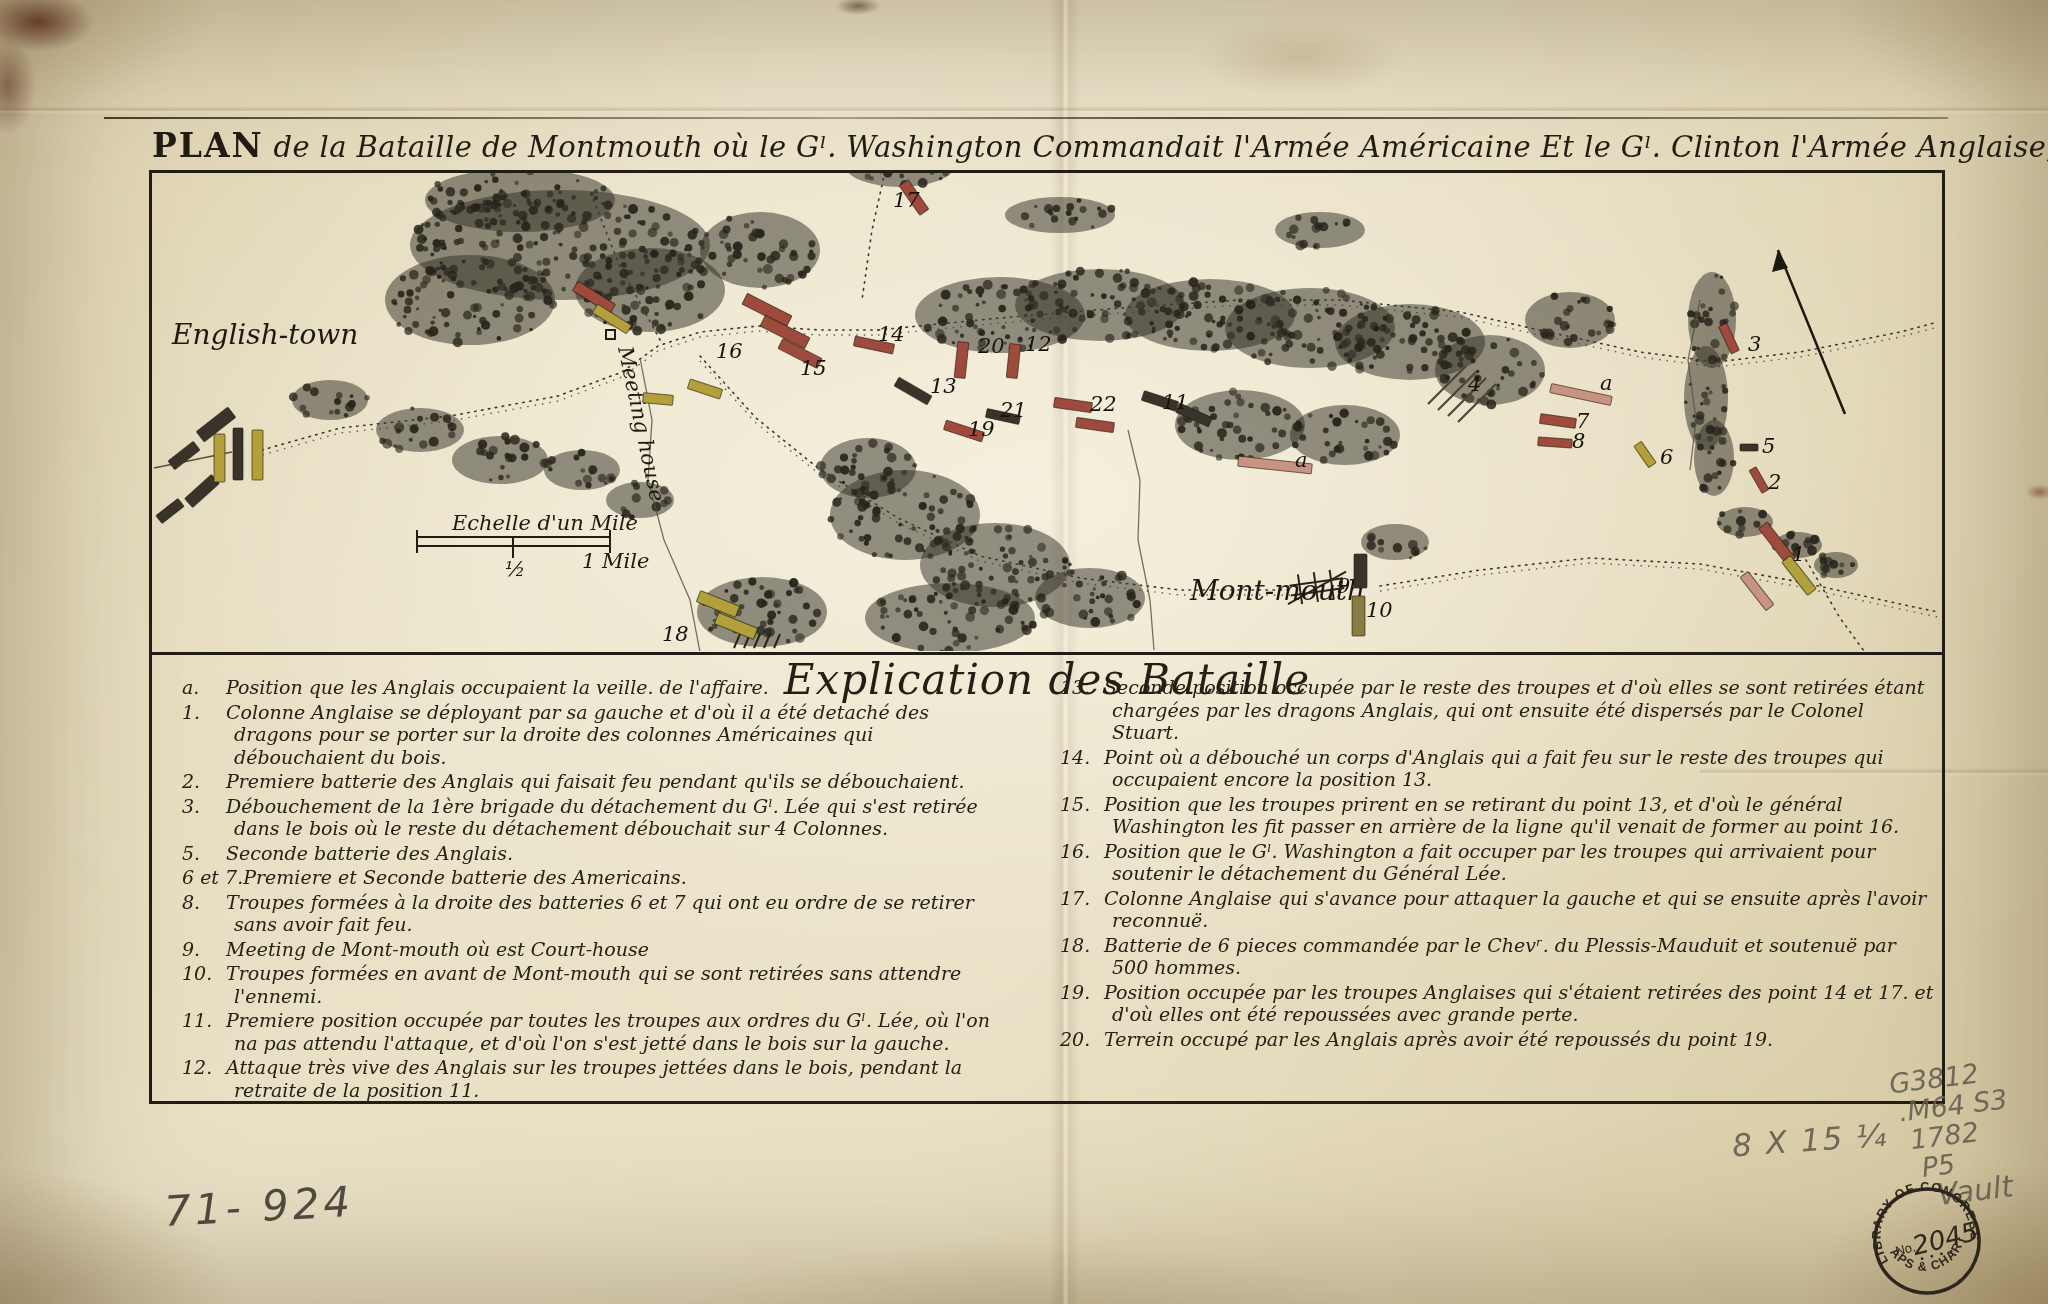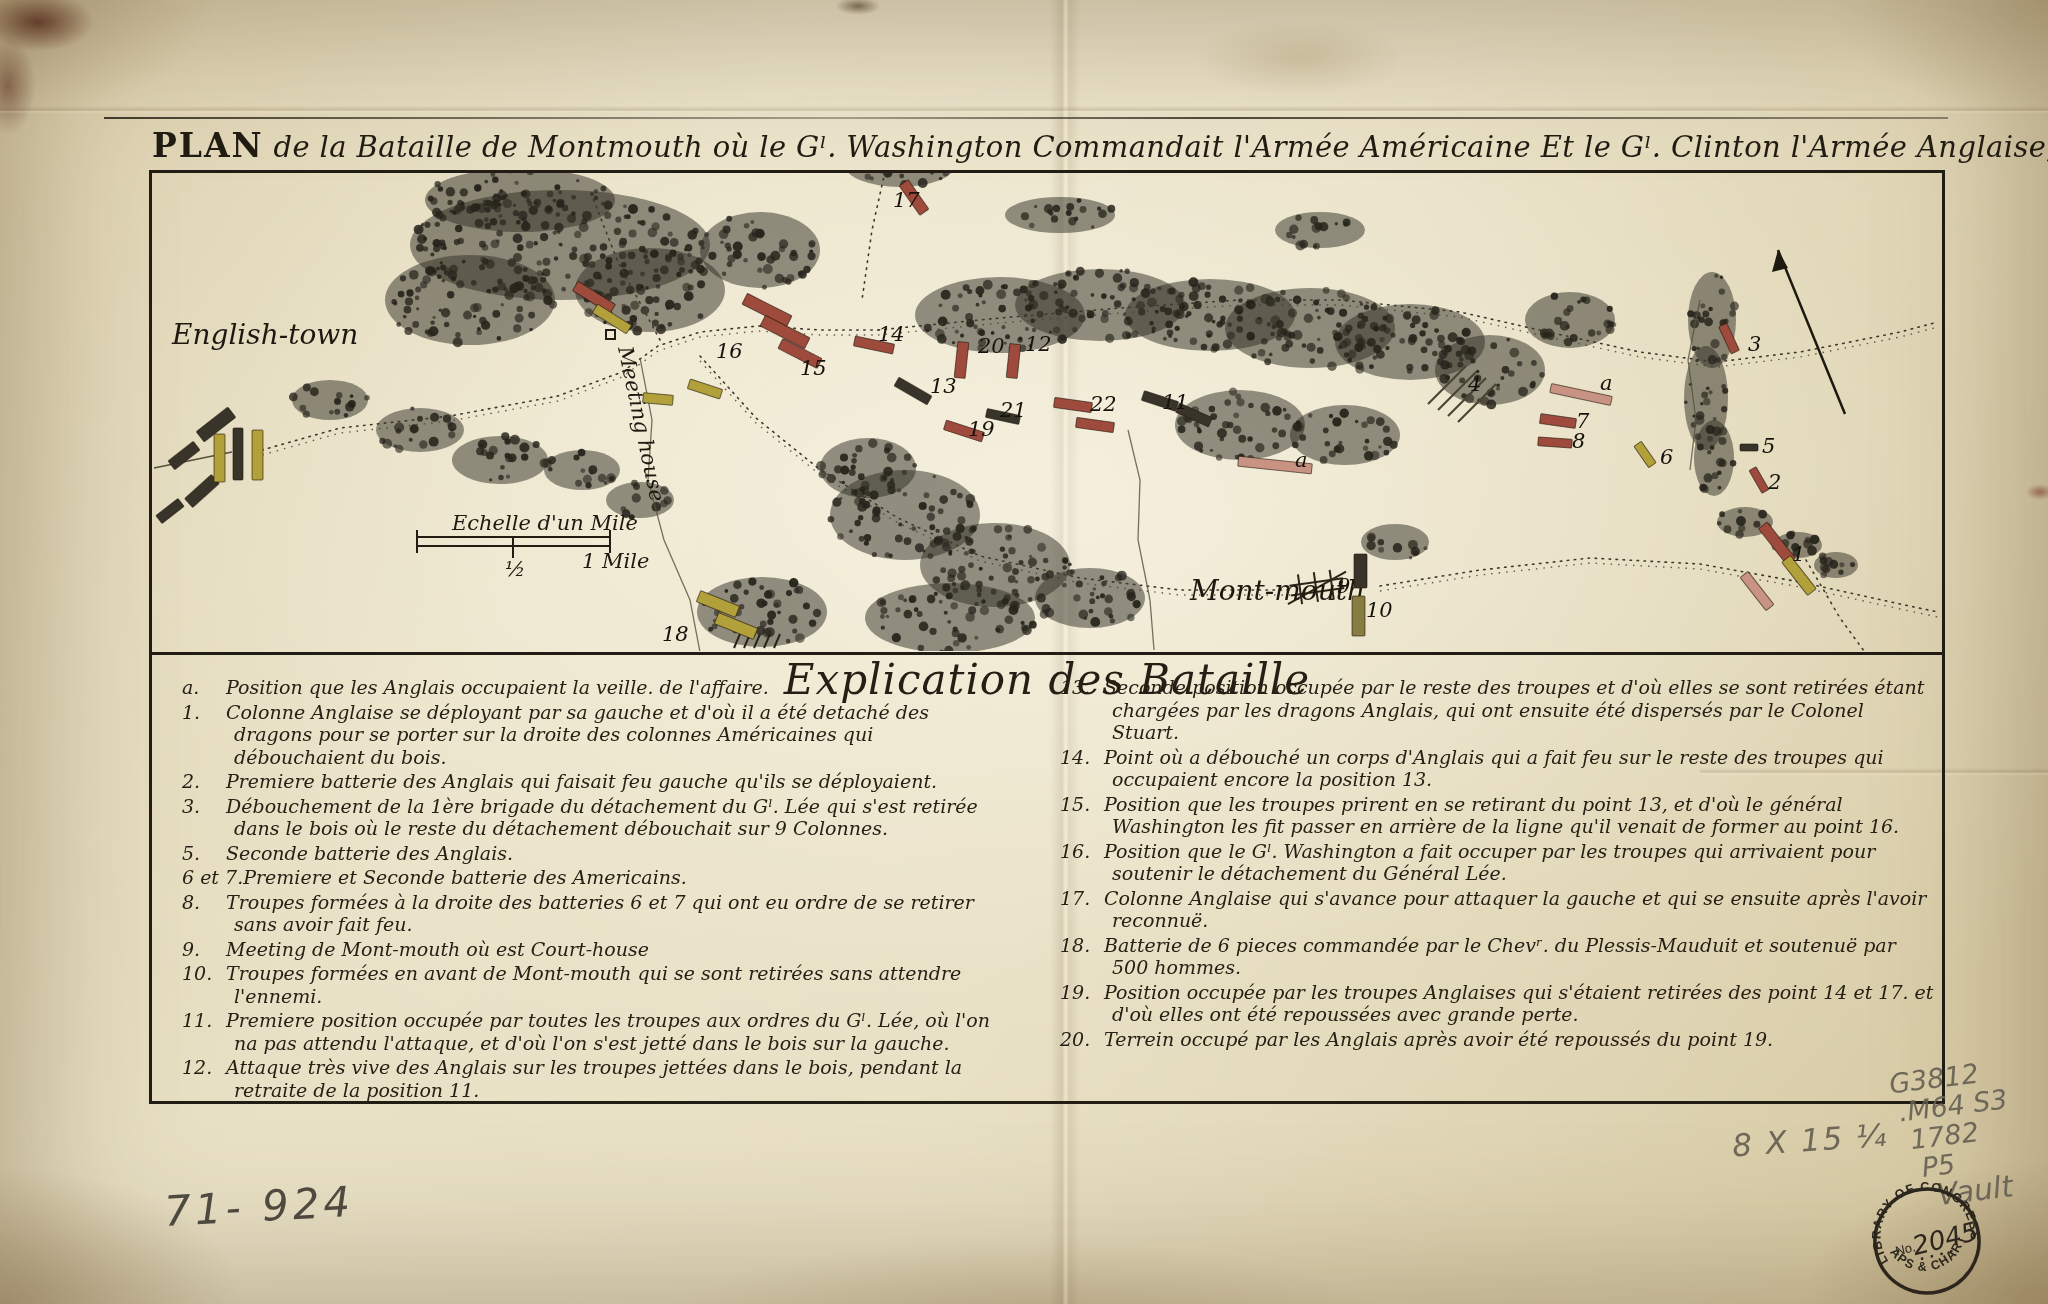--- a/index.html
+++ b/index.html
@@ -1550,25 +1550,25 @@
 
       <div class="leg-item">
         <span class="n">a.</span><span>Position que les Anglais occupaient la veille. de l'affaire.</span>
       </div>
 
       <div class="leg-item">
         <span class="n">1.</span><span>Colonne Anglaise se déployant par sa gauche et d'où il a été detaché des dragons pour se porter sur la droite des colonnes Américaines qui débouchaient du bois.</span>
       </div>
 
       <div class="leg-item">
-        <span class="n">2.</span><span>Premiere batterie des Anglais qui faisait feu gauche qu'ils se déployaient.</span>
-      </div>
-
-      <div class="leg-item">
-        <span class="n">3.</span><span>Débouchement de la 1ère brigade du détachement du Gˡ. Lée qui s'est retirée dans le bois où le reste du détachement débouchait sur 9 Colonnes.</span>
+        <span class="n">2.</span><span>Premiere batterie des Anglais qui faisait feu pendant qu'ils se débouchaient.</span>
+      </div>
+
+      <div class="leg-item">
+        <span class="n">3.</span><span>Débouchement de la 1ère brigade du détachement du Gˡ. Lée qui s'est retirée dans le bois où le reste du détachement débouchait sur 4 Colonnes.</span>
       </div>
 
 
       <div class="leg-item">
         <span class="n">5.</span><span>Seconde batterie des Anglais.</span>
       </div>
 
       <div class="leg-item">
         <span class="n">6 et 7.</span><span>Premiere et Seconde batterie des Americains.</span>
       </div>

